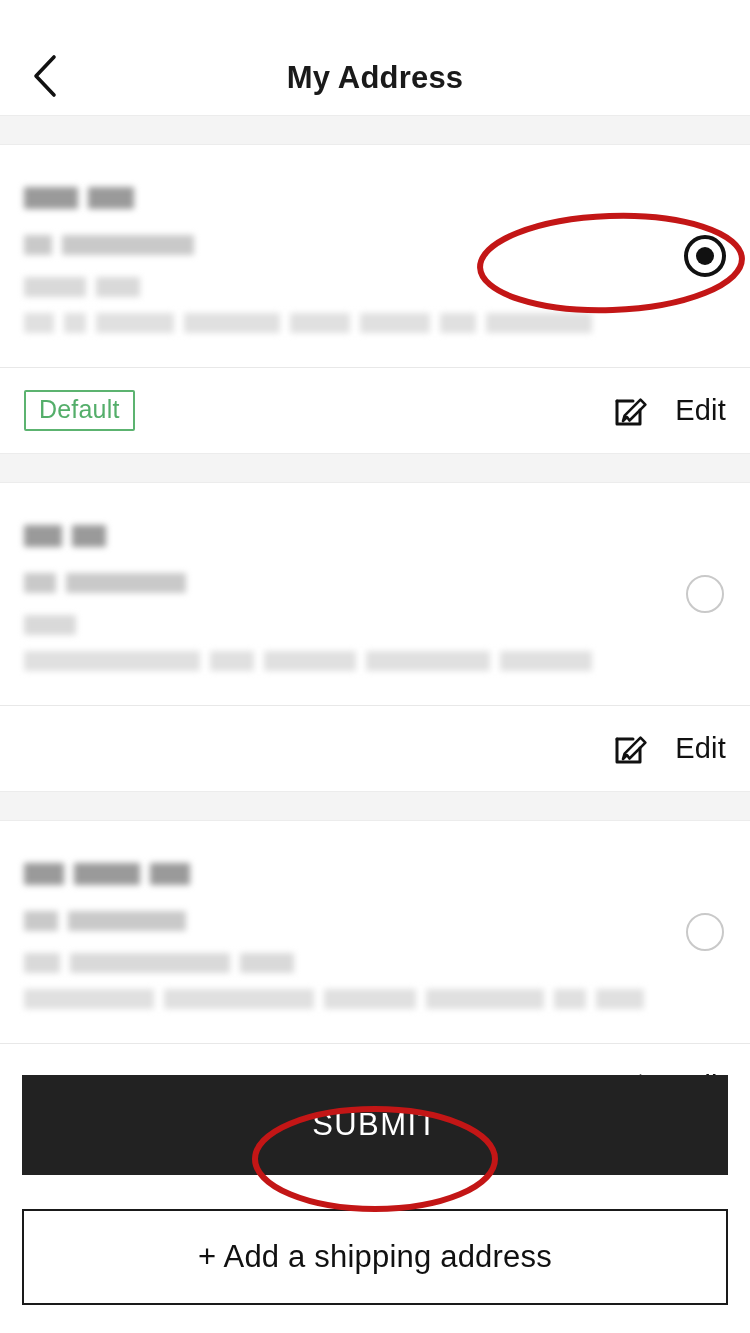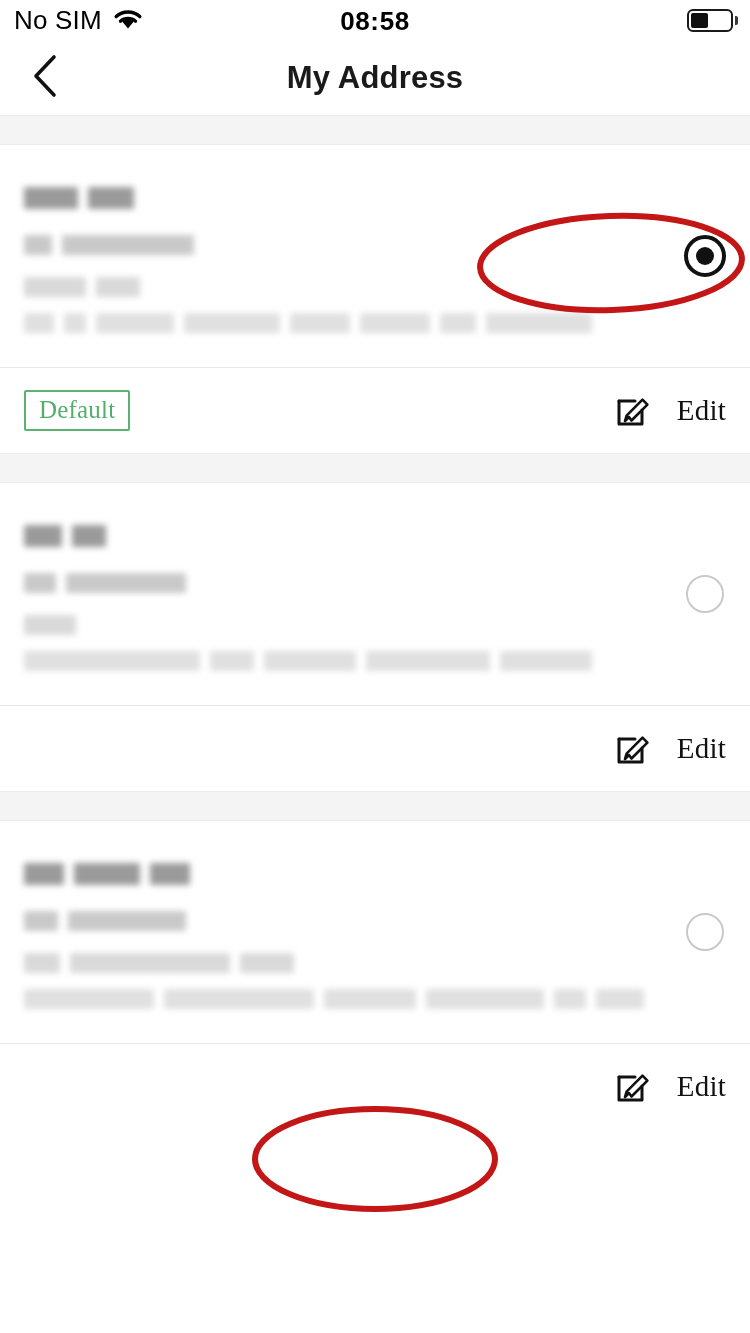--- a/index.html
+++ b/index.html
@@ -36,21 +36,21 @@
     position:absolute; left:22px; top:50%; transform:translateY(-50%);
     width:46px; height:46px; display:flex; align-items:center; justify-content:center;
     cursor:pointer;
   }
   .nav-title {
     position:absolute; left:0; width:750px; top:50%; transform:translateY(-50%);
     text-align:center; font-size:31px; font-weight:700; color:#1a1a1a; letter-spacing:.2px;
   }
 
   
-  .scroll { position:absolute; top:115px; left:0; width:694px; bottom:0;font-family:Liberation Serif, serif; }
+  .scroll { position:absolute; top:115px; left:0; width:694px; bottom:0; }
   .band { width:750px; height:30px; background:#f4f4f4; border-top:1px solid #ececec; border-bottom:1px solid #ececec; }
   .card { width:750px; background:#fff; }
   .card-main { position:relative; padding:42px 24px 34px 24px; min-height:190px; }
   .addr-lines { width:640px; }
 
   
   .blur-line { display:flex; gap:10px; }
   .blur-line + .blur-line { margin-top:0; }
   .bl { height:20px; border-radius:1px; filter:blur(3.2px); }
   .bl.name { height:22px; background:#9a9a9a; }
@@ -109,41 +109,20 @@
   }
 
   
   .anno { position:absolute; left:0; top:0; width:750px; height:1333px; pointer-events:none; }
 </style>
 </head>
 <body>
 
 <div id="screen">
 
-  <div class="statusbar">
-    <div class="sb-left">
-      <span class="sb-nosim">No SIM</span>
-      <span>
-        <svg width="32" height="24" viewBox="0 0 32 24">
-          <path d="M16 21.5 L10.2 14.6 A9.2 9.2 0 0 1 21.8 14.6 Z" fill="#000"></path>
-          <path d="M4.2 9.6 A17.5 17.5 0 0 1 27.8 9.6" stroke="#000" stroke-width="3.4" fill="none" stroke-linecap="round"></path>
-          <path d="M8.4 14.2 A11.6 11.6 0 0 1 23.6 14.2" stroke="#000" stroke-width="3.2" fill="none" stroke-linecap="round"></path>
-        </svg>
-      </span>
-    </div>
-
-    <div class="sb-time">08:58</div>
-
-    <div class="sb-right">
-      <div class="batt-body">
-        <div class="batt-fill"></div>
-      </div>
-      <div class="batt-nub"></div>
-    </div>
-  </div>
 
   <div class="navbar">
     <div class="nav-back">
       <span>
         <svg width="34" height="46" viewBox="0 0 34 46">
           <path d="M26 4 L8 23 L26 42" stroke="#111" stroke-width="3.6" fill="none" stroke-linecap="round" stroke-linejoin="round"></path>
         </svg>
       </span>
     </div>
     <div class="nav-title">My Address</div>
@@ -283,19 +262,23 @@
               <path d="M16 28 L12 32 L13.6 26.6 L29.5 10.7 L34.4 15.6 L18.5 31.5 Z" stroke="#111" stroke-width="2.6" fill="none" stroke-linejoin="round"></path>
             </svg>
           </span>
           <span class="edit-label">Edit</span>
         </div>
       </div>
     </div>
 
   </div>
 
+  <div class="bottom">
+    <div class="btn-submit">SUBMIT</div>
+    <div class="btn-add">+ Add a shipping address</div>
+  </div>
 
   <svg class="anno" viewBox="0 0 750 1333">
     <ellipse cx="611" cy="263" rx="131" ry="47" transform="rotate(-2 611 263)" fill="none" stroke="#c31616" stroke-width="6"></ellipse>
     <ellipse cx="375" cy="1159" rx="120" ry="50" fill="none" stroke="#c31616" stroke-width="6"></ellipse>
   </svg>
 
 </div>
 
 </body></html>

